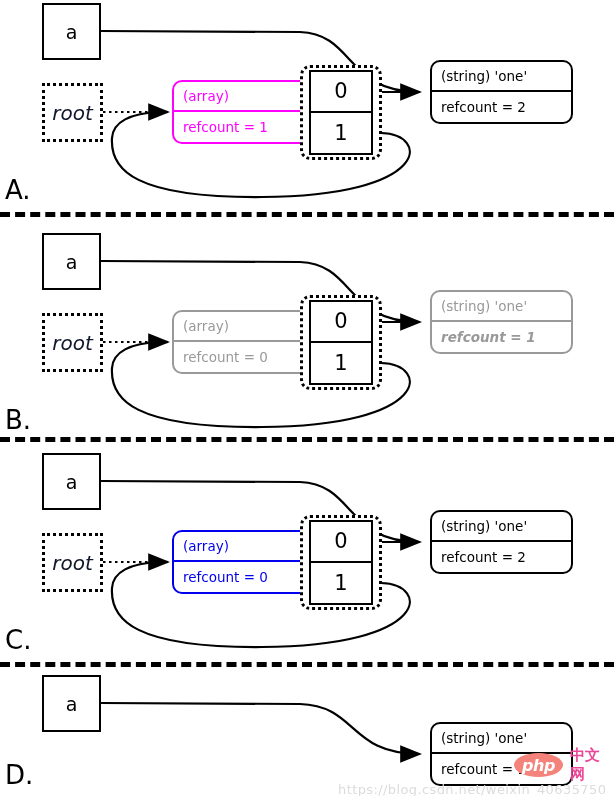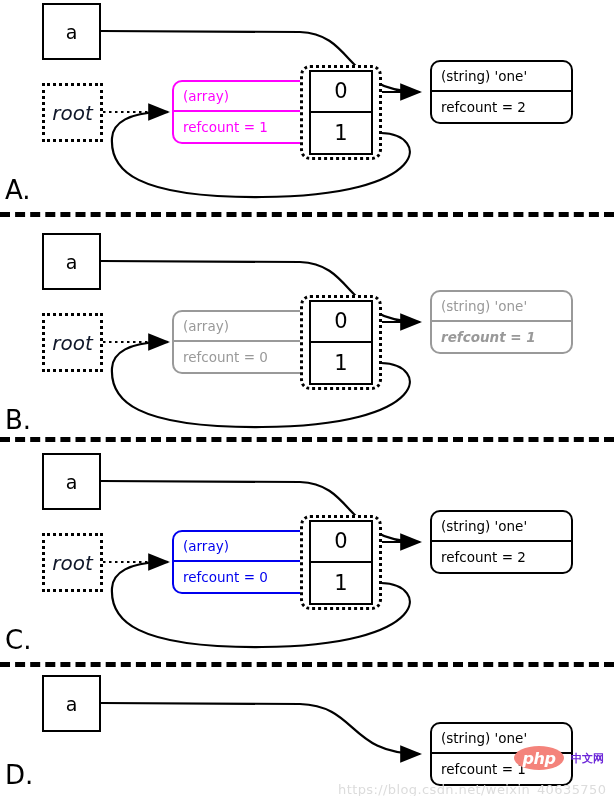--- a/index.html
+++ b/index.html
@@ -150,22 +150,22 @@
     display: flex;
     align-items: center;
     justify-content: center;
     color: #ffffff;
     font-style: italic;
     font-weight: bold;
     font-size: 16px;
     letter-spacing: -0.5px;
   }
   .wm-cn {
-    color: #6d28d9;
-    font-size: 11px;
+    color: #ec4899;
+    font-size: 15px;
     font-weight: bold;
   }
   .wm-url {
     position: absolute;
     color: #dcdcdc;
     font-size: 13px;
     letter-spacing: 0.4px;
     white-space: nowrap;
     pointer-events: none;
   }

